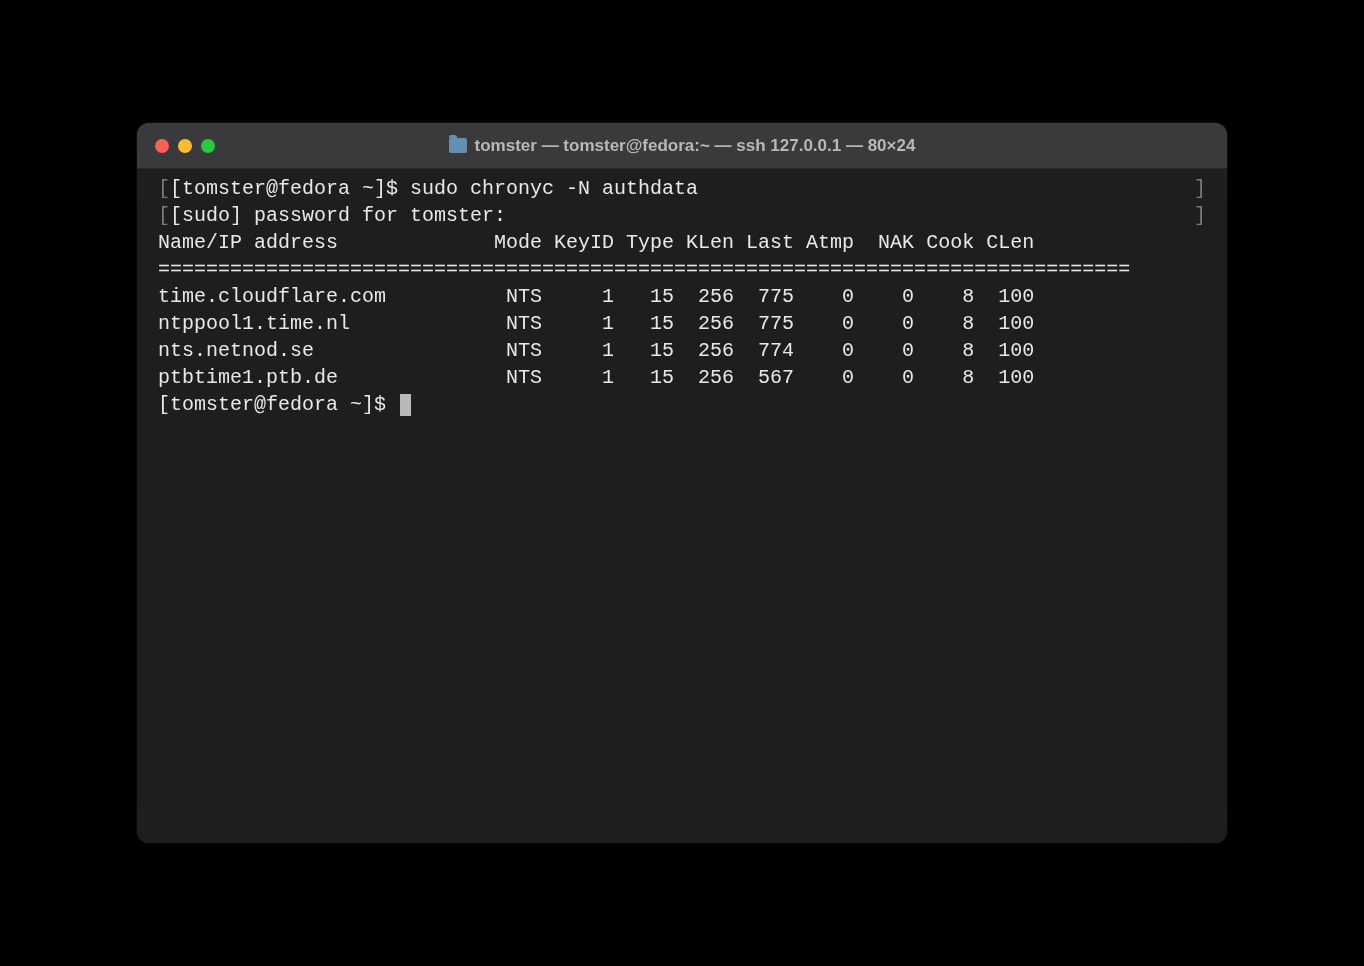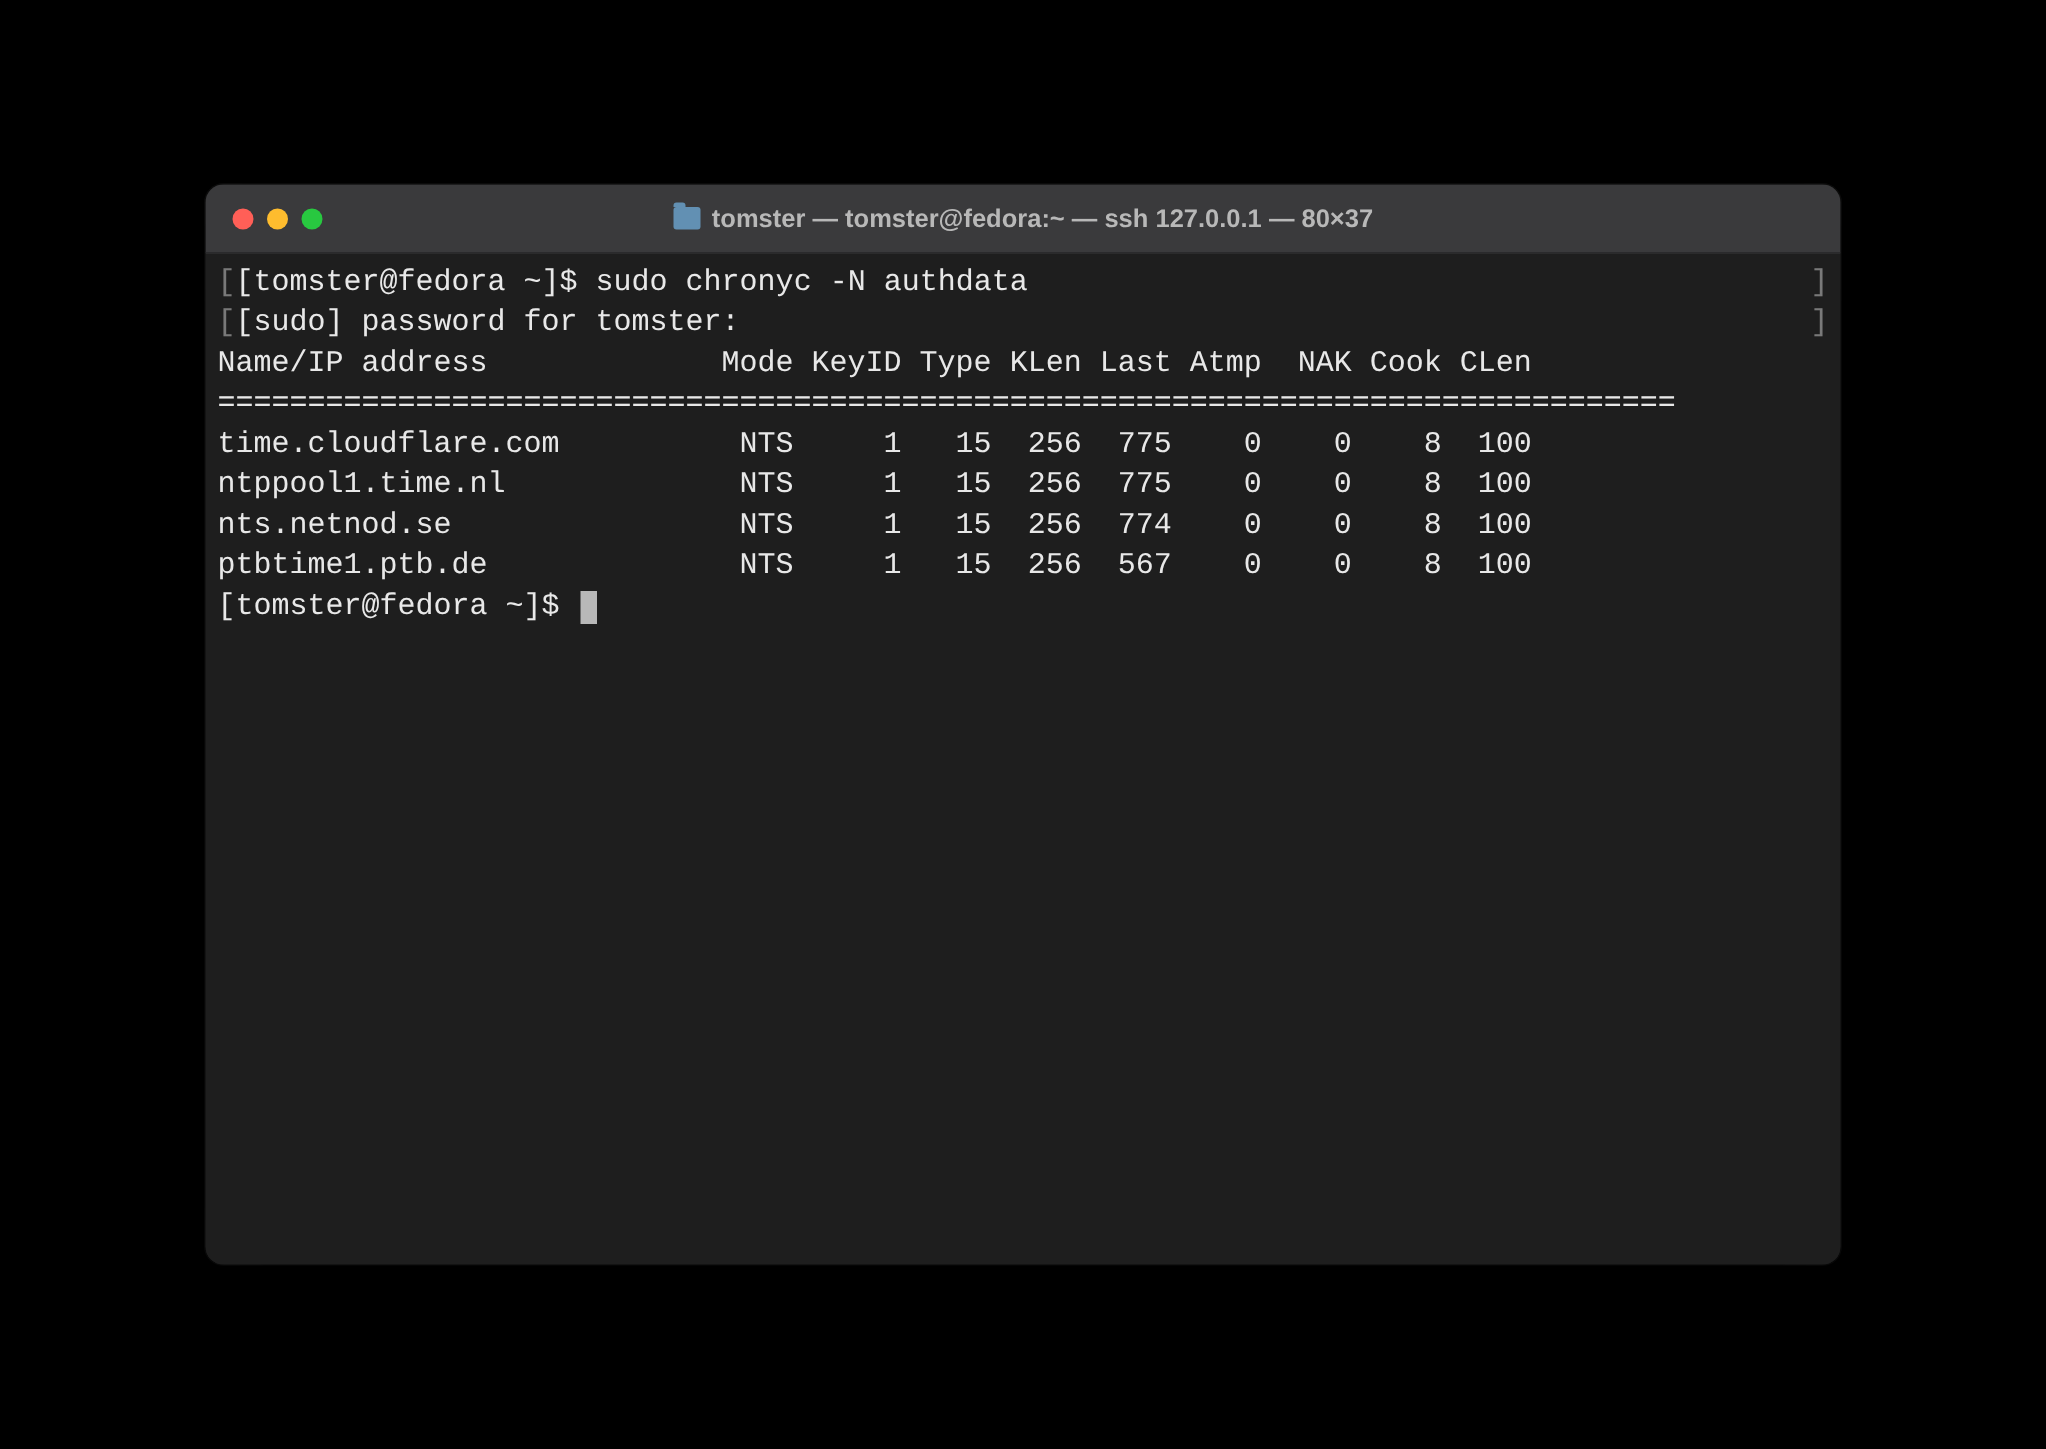--- a/index.html
+++ b/index.html
@@ -62,21 +62,21 @@
     }
     .title-text {
       color: #b8b8b8;
       font-size: 17px;
       font-weight: 600;
       font-family: -apple-system, BlinkMacSystemFont, sans-serif;
     }
     .terminal-body {
       flex: 1;
       background: #1e1e1e;
-      padding: 6px 8px;
+      padding: 6px 21px;
       color: #e8e8e8;
       font-size: 20px;
       line-height: 1.35;
       white-space: pre;
       overflow: hidden;
     }
     .edge-bracket { color: #e8e8e8; opacity: 0.45; }
     .prompt, .cmd, .out { color: #e8e8e8; }
     .cursor {
       display: inline-block;
@@ -93,17 +93,17 @@
 
 <div class="window">
   <div class="titlebar">
     <div class="traffic-lights">
       <div class="dot red"></div>
       <div class="dot yellow"></div>
       <div class="dot green"></div>
     </div>
     <div class="title-wrap">
       <span class="folder-icon"></span>
-      <span class="title-text">tomster — tomster@fedora:~ — ssh 127.0.0.1 — 80×37</span>
+      <span class="title-text">tomster — tomster@fedora:~ — ssh 127.0.0.1 — 80×24</span>
     </div>
   </div>
   <div class="terminal-body"><div class="line"><span class="line-content"><span class="edge-bracket">[</span><span class="prompt">[tomster@fedora ~]$ </span><span class="cmd">sudo chronyc -N authdata</span></span><span class="edge-bracket">]</span></div><div class="line"><span class="line-content"><span class="edge-bracket">[</span><span class="out">[sudo] password for tomster:</span></span><span class="edge-bracket">]</span></div><div class="out">Name/IP address             Mode KeyID Type KLen Last Atmp  NAK Cook CLen</div><div class="out">=================================================================================</div><div class="out">time.cloudflare.com          NTS     1   15  256  775    0    0    8  100</div><div class="out">ntppool1.time.nl             NTS     1   15  256  775    0    0    8  100</div><div class="out">nts.netnod.se                NTS     1   15  256  774    0    0    8  100</div><div class="out">ptbtime1.ptb.de              NTS     1   15  256  567    0    0    8  100</div><div><span class="prompt">[tomster@fedora ~]$ </span><span class="cursor"></span></div></div>
 </div>
 
 </body></html>

